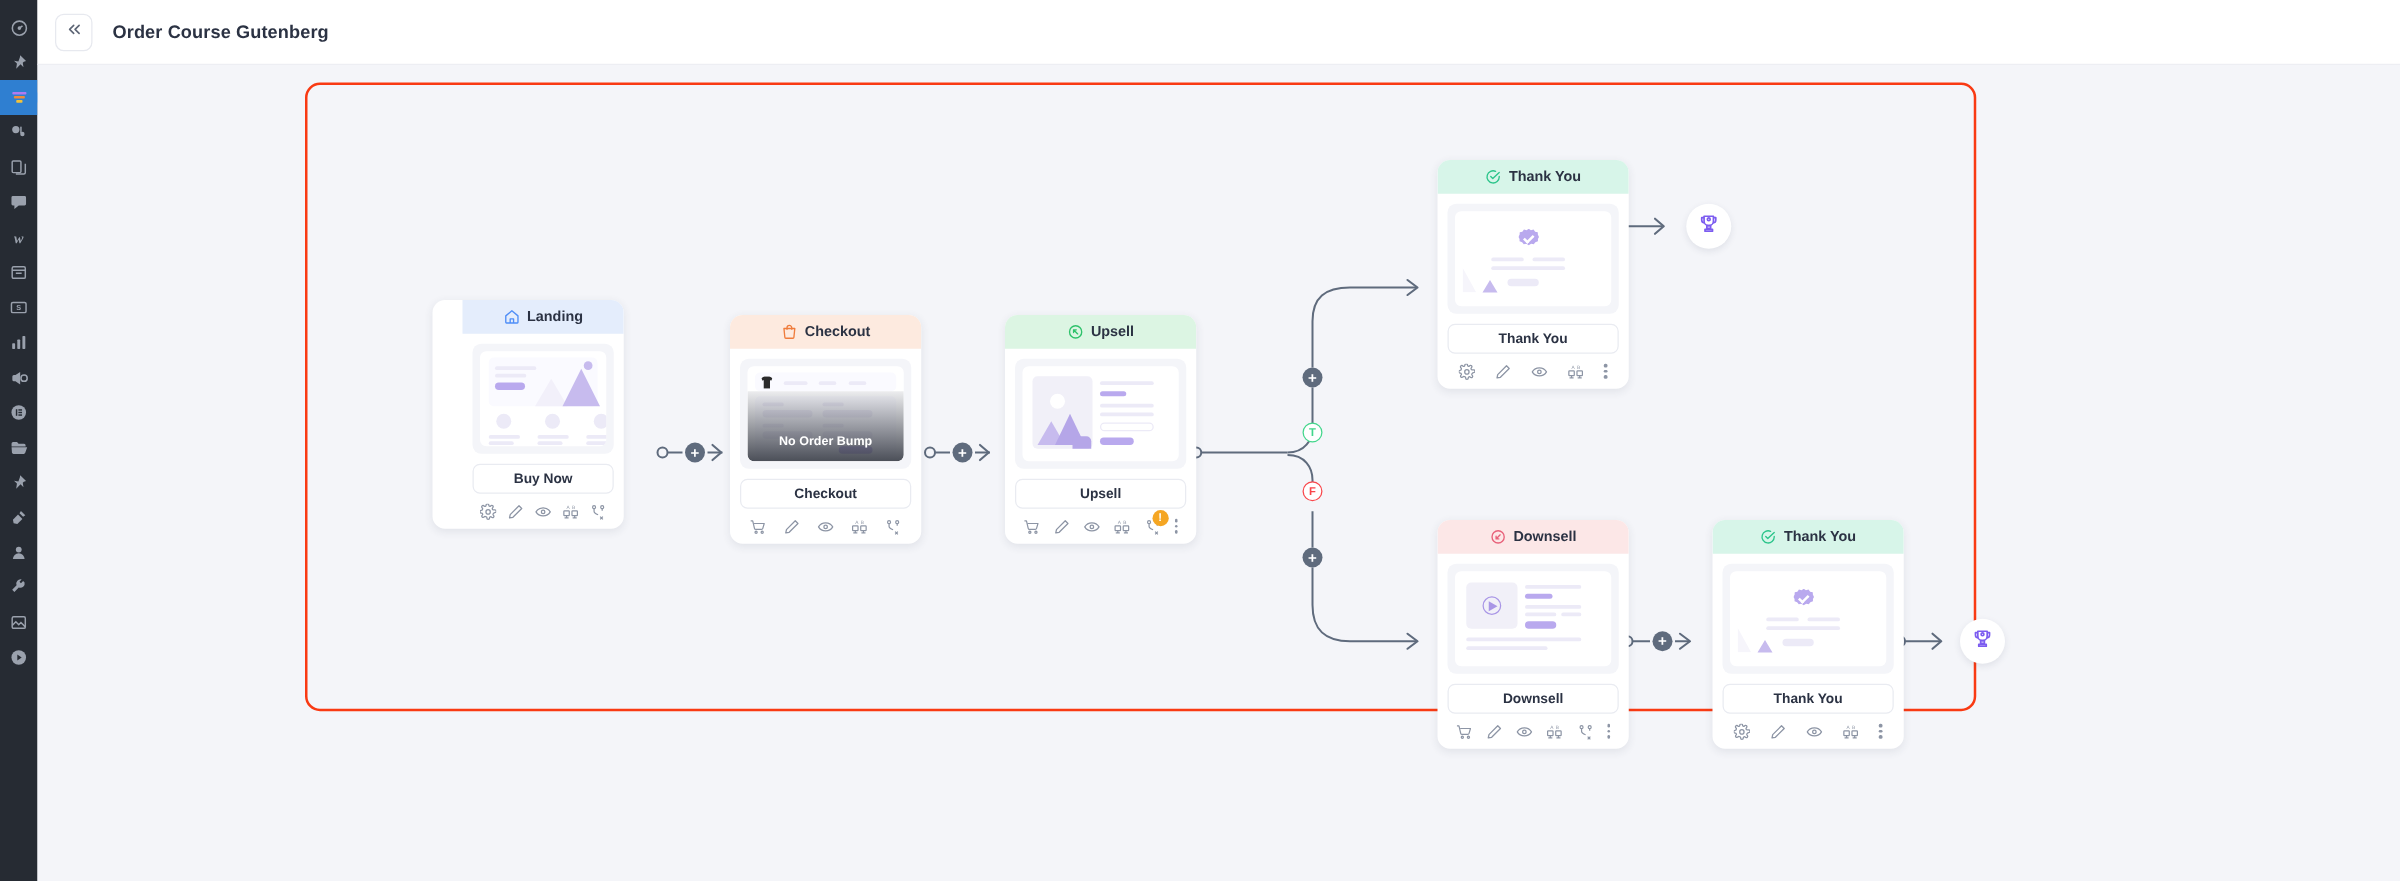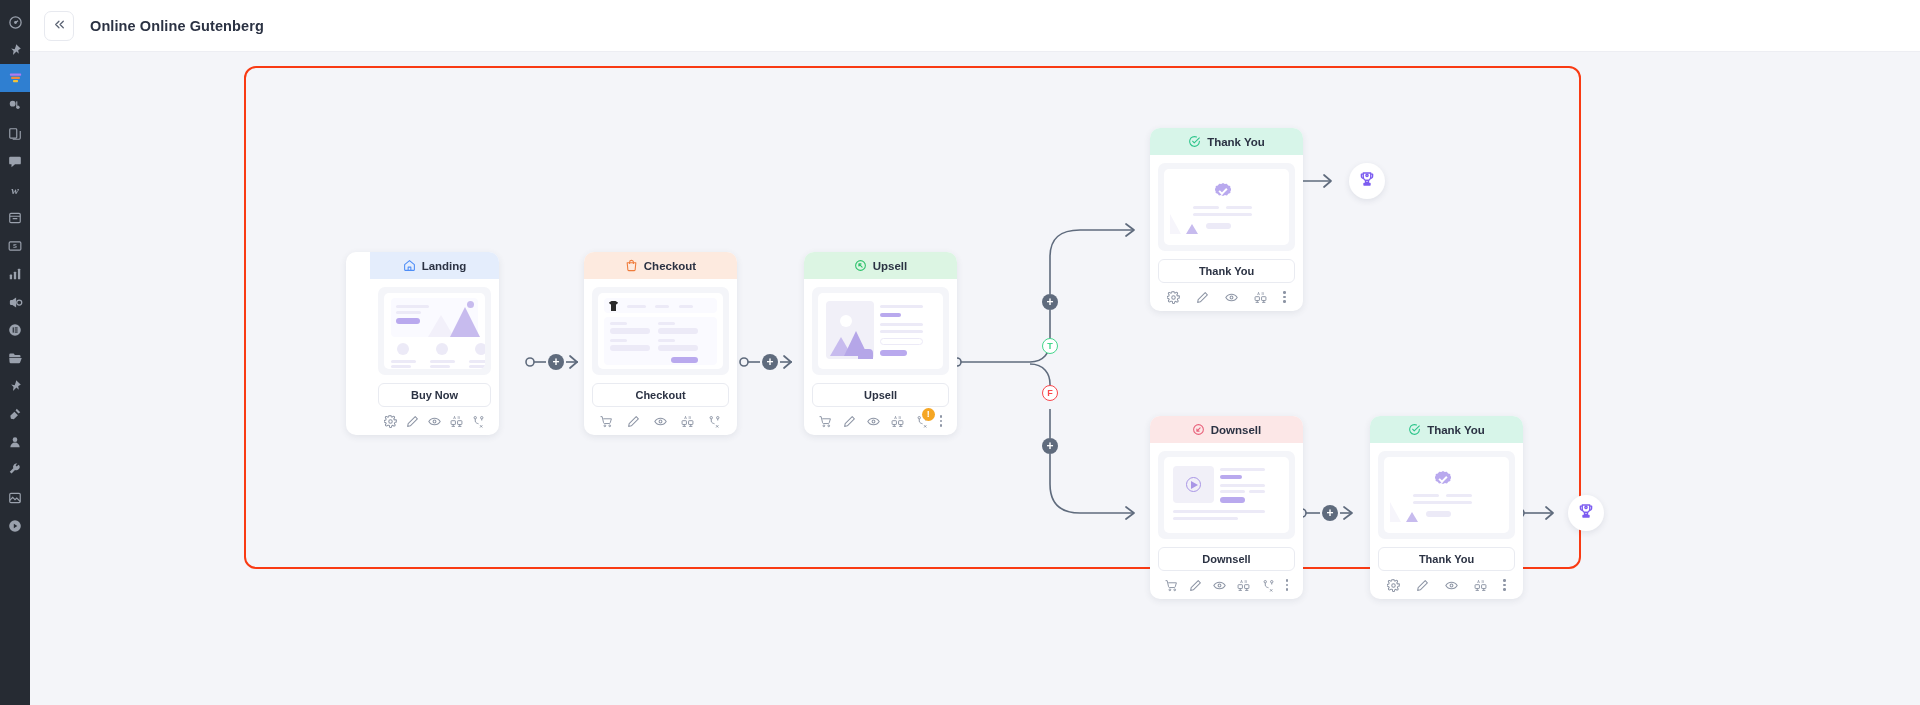--- a/index.html
+++ b/index.html
@@ -373,21 +373,21 @@
 </div>
 
 <div class="topbar">
   <div class="collapse-btn">
     <span>
       <svg width="13" height="13" viewBox="0 0 24 24" fill="none" stroke="currentColor" stroke-width="2.4" stroke-linecap="round" stroke-linejoin="round">
           <path d="M11 18l-6-6 6-6M19 18l-6-6 6-6"></path>
         </svg>
     </span>
   </div>
-  <div class="page-title">Online Online Gutenberg</div>
+  <div class="page-title">Order Course Gutenberg</div>
 
 </div>
 
 <div class="canvas">
 
   <div class="flow-frame"></div>
 
   <svg class="edges">
     <g stroke="#5f6b7d" stroke-width="1.6" fill="none">
 
@@ -453,21 +453,21 @@
       <svg width="18" height="18" viewBox="0 0 24 24" fill="none" stroke="currentColor" stroke-width="1.8" stroke-linejoin="round">
           <path d="M7 4h10v5a5 5 0 01-10 0V4z"></path>
           <path d="M7 5.5H4.5V8A3 3 0 007.3 11M17 5.5h2.5V8A3 3 0 0116.7 11"></path>
           <path d="M10 14h4v3h-4z"></path>
           <path d="M8 20h8v-2H8z"></path>
           <circle cx="12" cy="7.2" r="1.5"></circle>
         </svg>
     </span>
   </div>
 
-  <div class="node" style="left:316px; top:200px;padding-left:24px;">
+  <div class="node" style="left:316px; top:188px;padding-left:24px;">
     <div class="node-head head-landing">
       <span>
           <svg width="13" height="13" viewBox="0 0 24 24" fill="none" stroke="#4f8ef7" stroke-width="2" stroke-linejoin="round">
             <path d="M3 10.5L12 3l9 7.5V20a1 1 0 01-1 1H4a1 1 0 01-1-1z"></path>
             <path d="M9.5 21v-6h5v6"></path>
           </svg>
         </span>
       <span>Landing</span>
     </div>
     <div class="preview-wrap">
@@ -549,20 +549,21 @@
         <div class="sk-box" style="left:6px;top:24px;right:6px;bottom:4px;background:#fafaff;"></div>
         <div class="sk sk-l" style="left:12px;top:29px;width:17px;height:2.5px;"></div>
         <div class="sk sk-l" style="left:12px;top:35px;width:40px;height:6px;background:#eceaf7;"></div>
         <div class="sk sk-l" style="left:12px;top:46px;width:17px;height:2.5px;"></div>
         <div class="sk sk-l" style="left:12px;top:52px;width:40px;height:6px;background:#eceaf7;"></div>
         <div class="sk sk-l" style="left:60px;top:29px;width:17px;height:2.5px;"></div>
         <div class="sk sk-l" style="left:60px;top:35px;width:40px;height:6px;background:#eceaf7;"></div>
         <div class="sk sk-l" style="left:60px;top:46px;width:17px;height:2.5px;"></div>
         <div class="sk sk-l" style="left:60px;top:52px;width:40px;height:6px;background:#eceaf7;"></div>
         <div class="sk sk-pur" style="left:73px;top:64px;width:27px;height:6px;"></div>
+        <div class="order-bump-overlay">No Order Bump</div>
       </div>
     </div>
     <div class="node-label">Checkout</div>
     <div class="node-tools">
       <span class="tool">
           <svg width="13" height="13" viewBox="0 0 24 24" fill="none" stroke="currentColor" stroke-width="1.8" stroke-linejoin="round">
             <path d="M1 3h3l2.6 11.2a2 2 0 002 1.6h8.3a2 2 0 002-1.5L21 7H6"></path>
             <circle cx="9" cy="20" r="1.6"></circle>
             <circle cx="18" cy="20" r="1.6"></circle>
           </svg>

